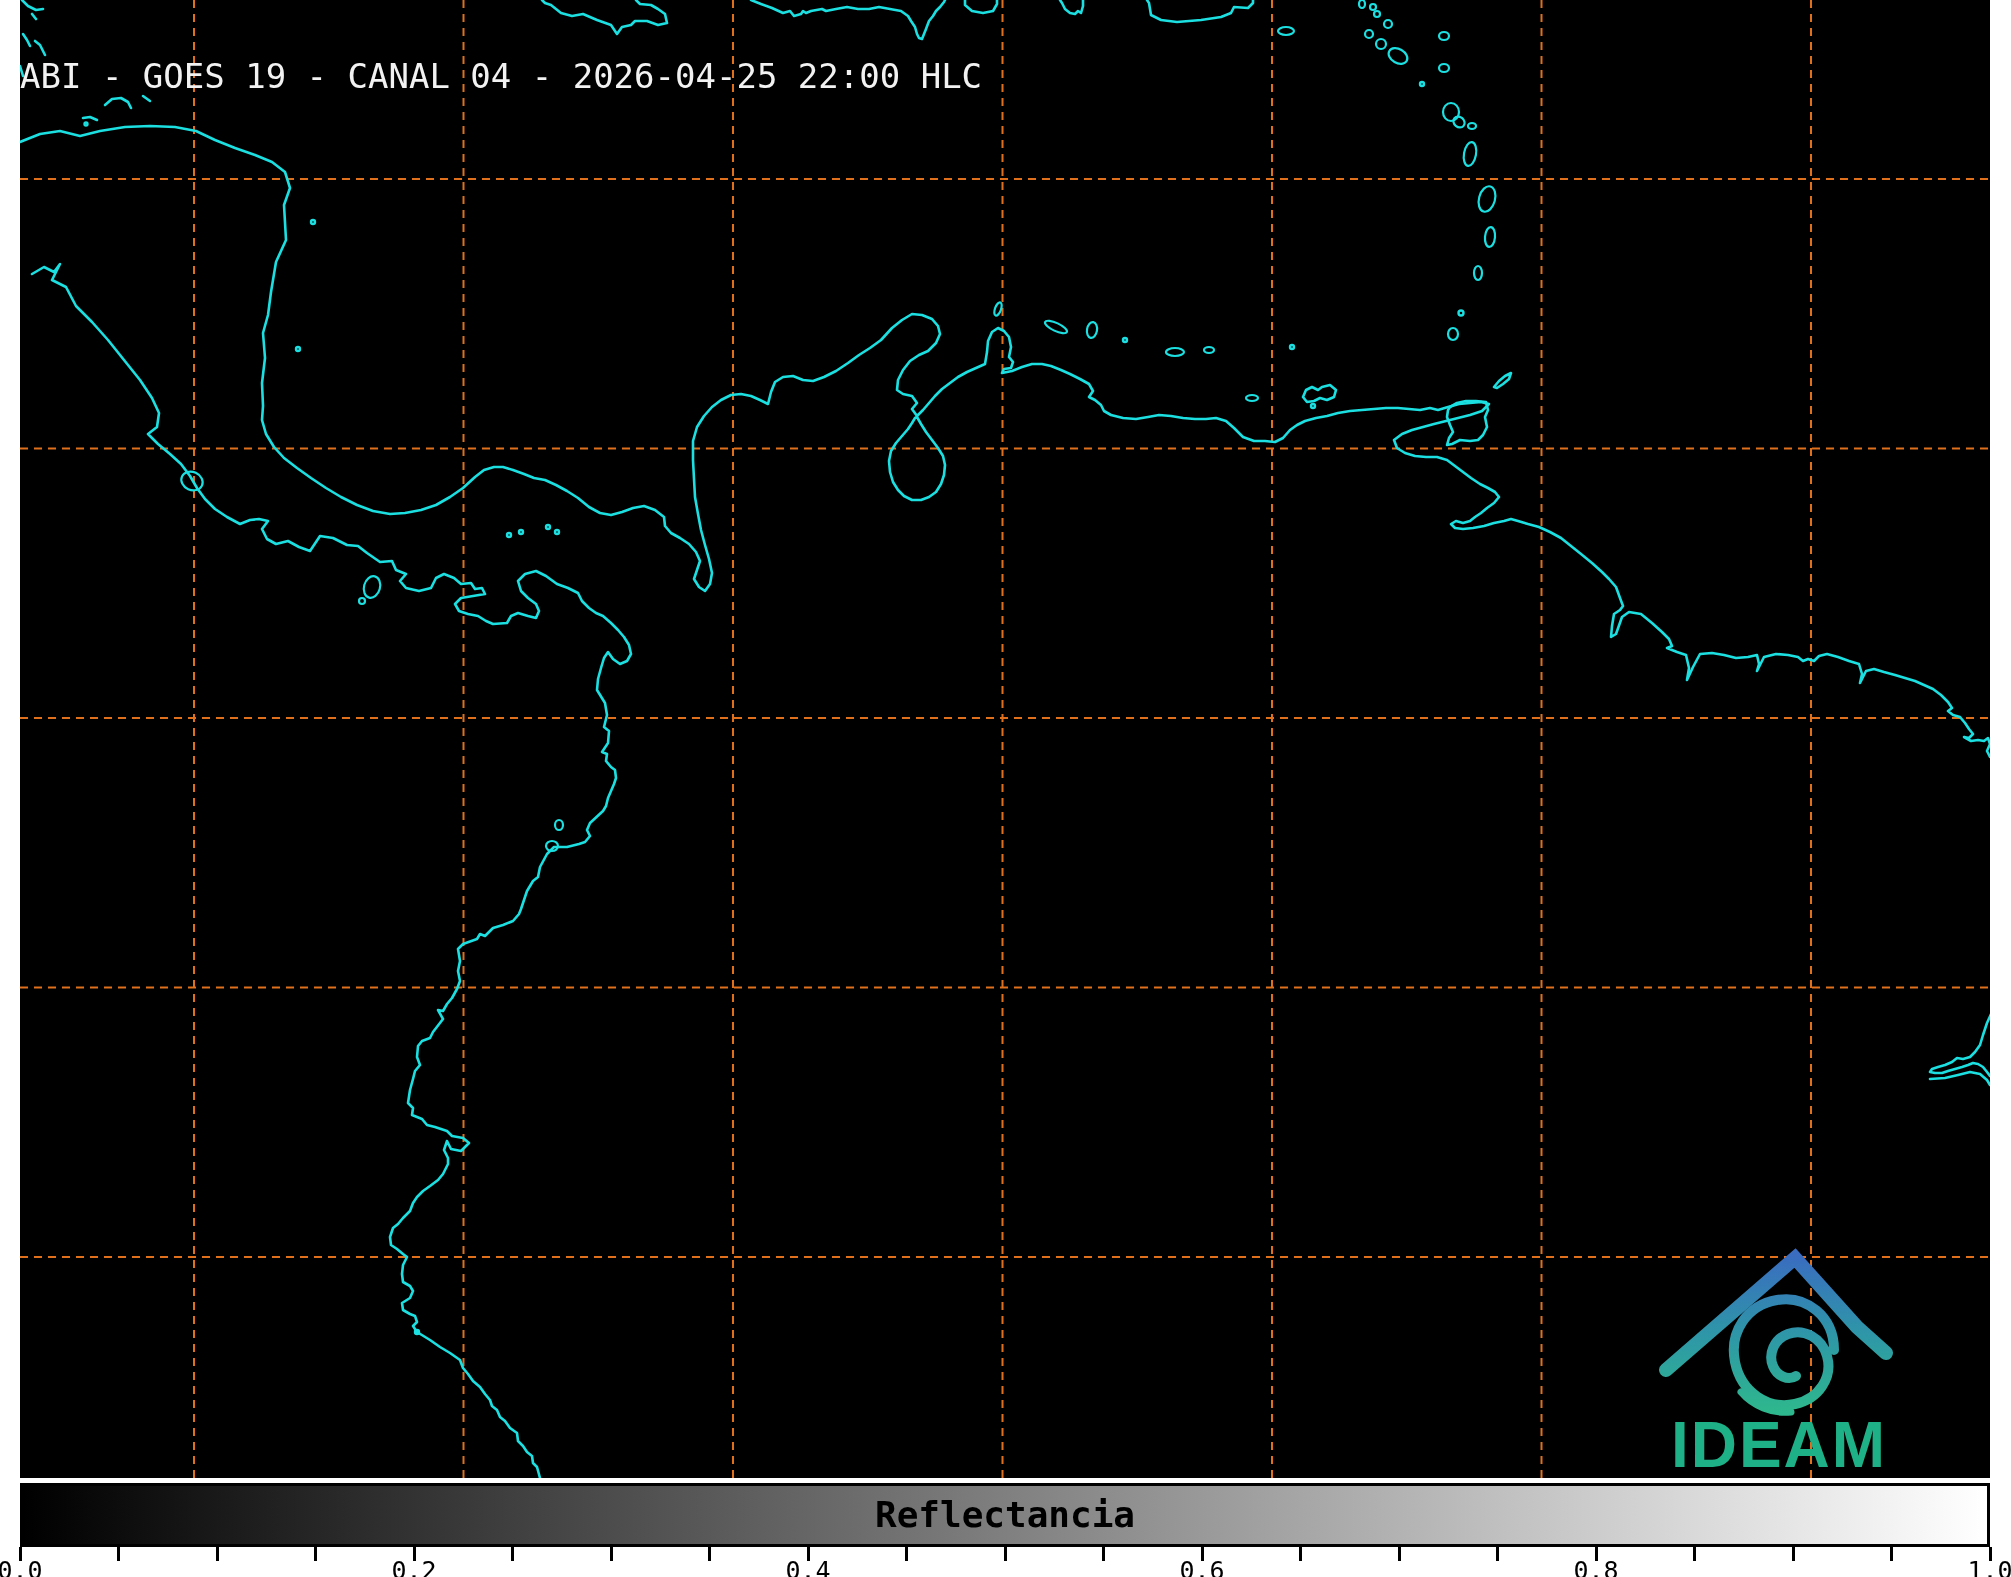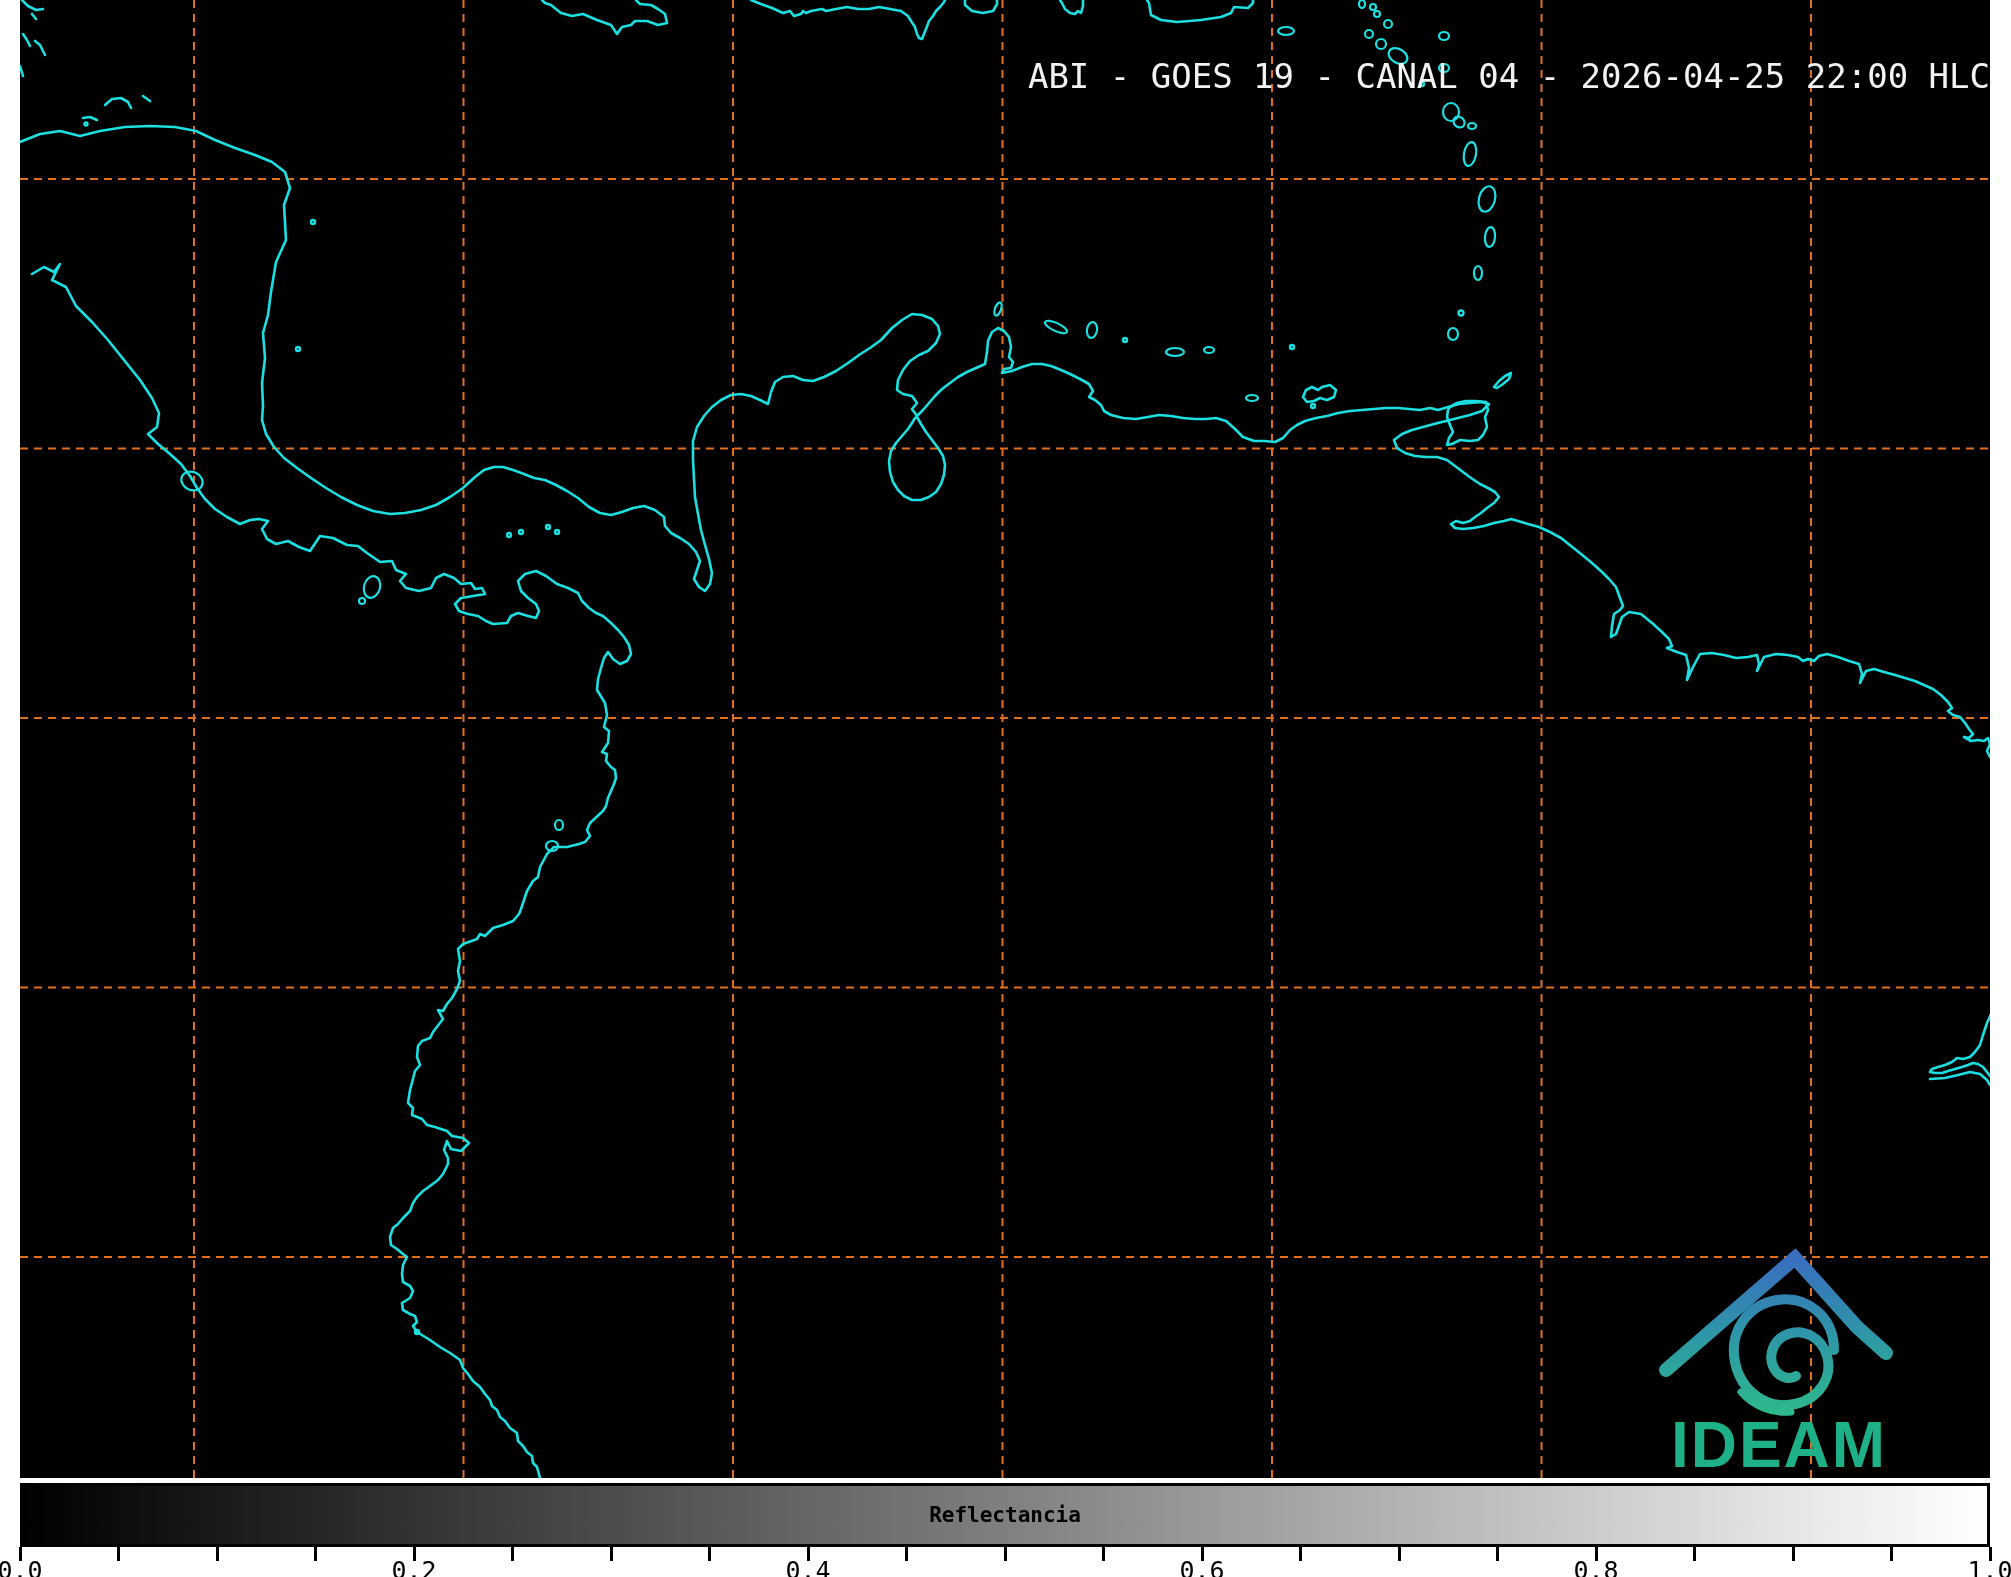--- a/index.html
+++ b/index.html
@@ -3,27 +3,27 @@
 <meta charset="utf-8">
 <style>
   html,body{margin:0;padding:0;background:#777;}
   #figure{position:relative;width:2011px;height:1577px;background:#ffffff;overflow:hidden;
           font-family:"DejaVu Sans Mono","Liberation Mono",monospace;}
   #map-area{position:absolute;left:20px;top:0;width:1970px;height:1478px;background:#000;}
   #map-svg{position:absolute;left:0;top:0;width:2011px;height:1577px;}
   .grid-line{stroke-width:2;stroke-dasharray:8 6;fill:none;}
   .coast{fill:none;stroke-width:2.6;stroke-linejoin:round;stroke-linecap:round;}
   .coast-fill{stroke-width:2.2;fill:none;}
-  #map-title{position:absolute;left:20px;top:56px;width:1970px;text-align:right;
+  #map-title{position:absolute;left:20px;top:56px;width:1970px;text-align:left;
              font-size:34px;color:#f2f2f2;white-space:pre;}
   #colorbar{position:absolute;left:20px;top:1483px;width:1970px;height:64px;
             background:linear-gradient(to right,#000000,#ffffff);
             border:3px solid #000;box-sizing:border-box;}
   #colorbar-label{position:absolute;left:0;top:0;width:100%;height:58px;line-height:58px;
-                  text-align:center;font-weight:bold;font-size:21px;color:#000;}
+                  text-align:center;font-weight:bold;font-size:36px;color:#000;}
   .cbar-tick{position:absolute;top:1547px;width:3px;height:14px;background:#000;}
   .cbar-tick-label{position:absolute;top:1556px;transform:translateX(-50%);
                    font-size:25px;color:#000;white-space:nowrap;}
   #logo-text{font-family:"Liberation Sans","DejaVu Sans",sans-serif;font-weight:bold;
              font-size:64px;letter-spacing:2px;}
 </style>
 </head>
 <body>
 
 <div id="figure">

